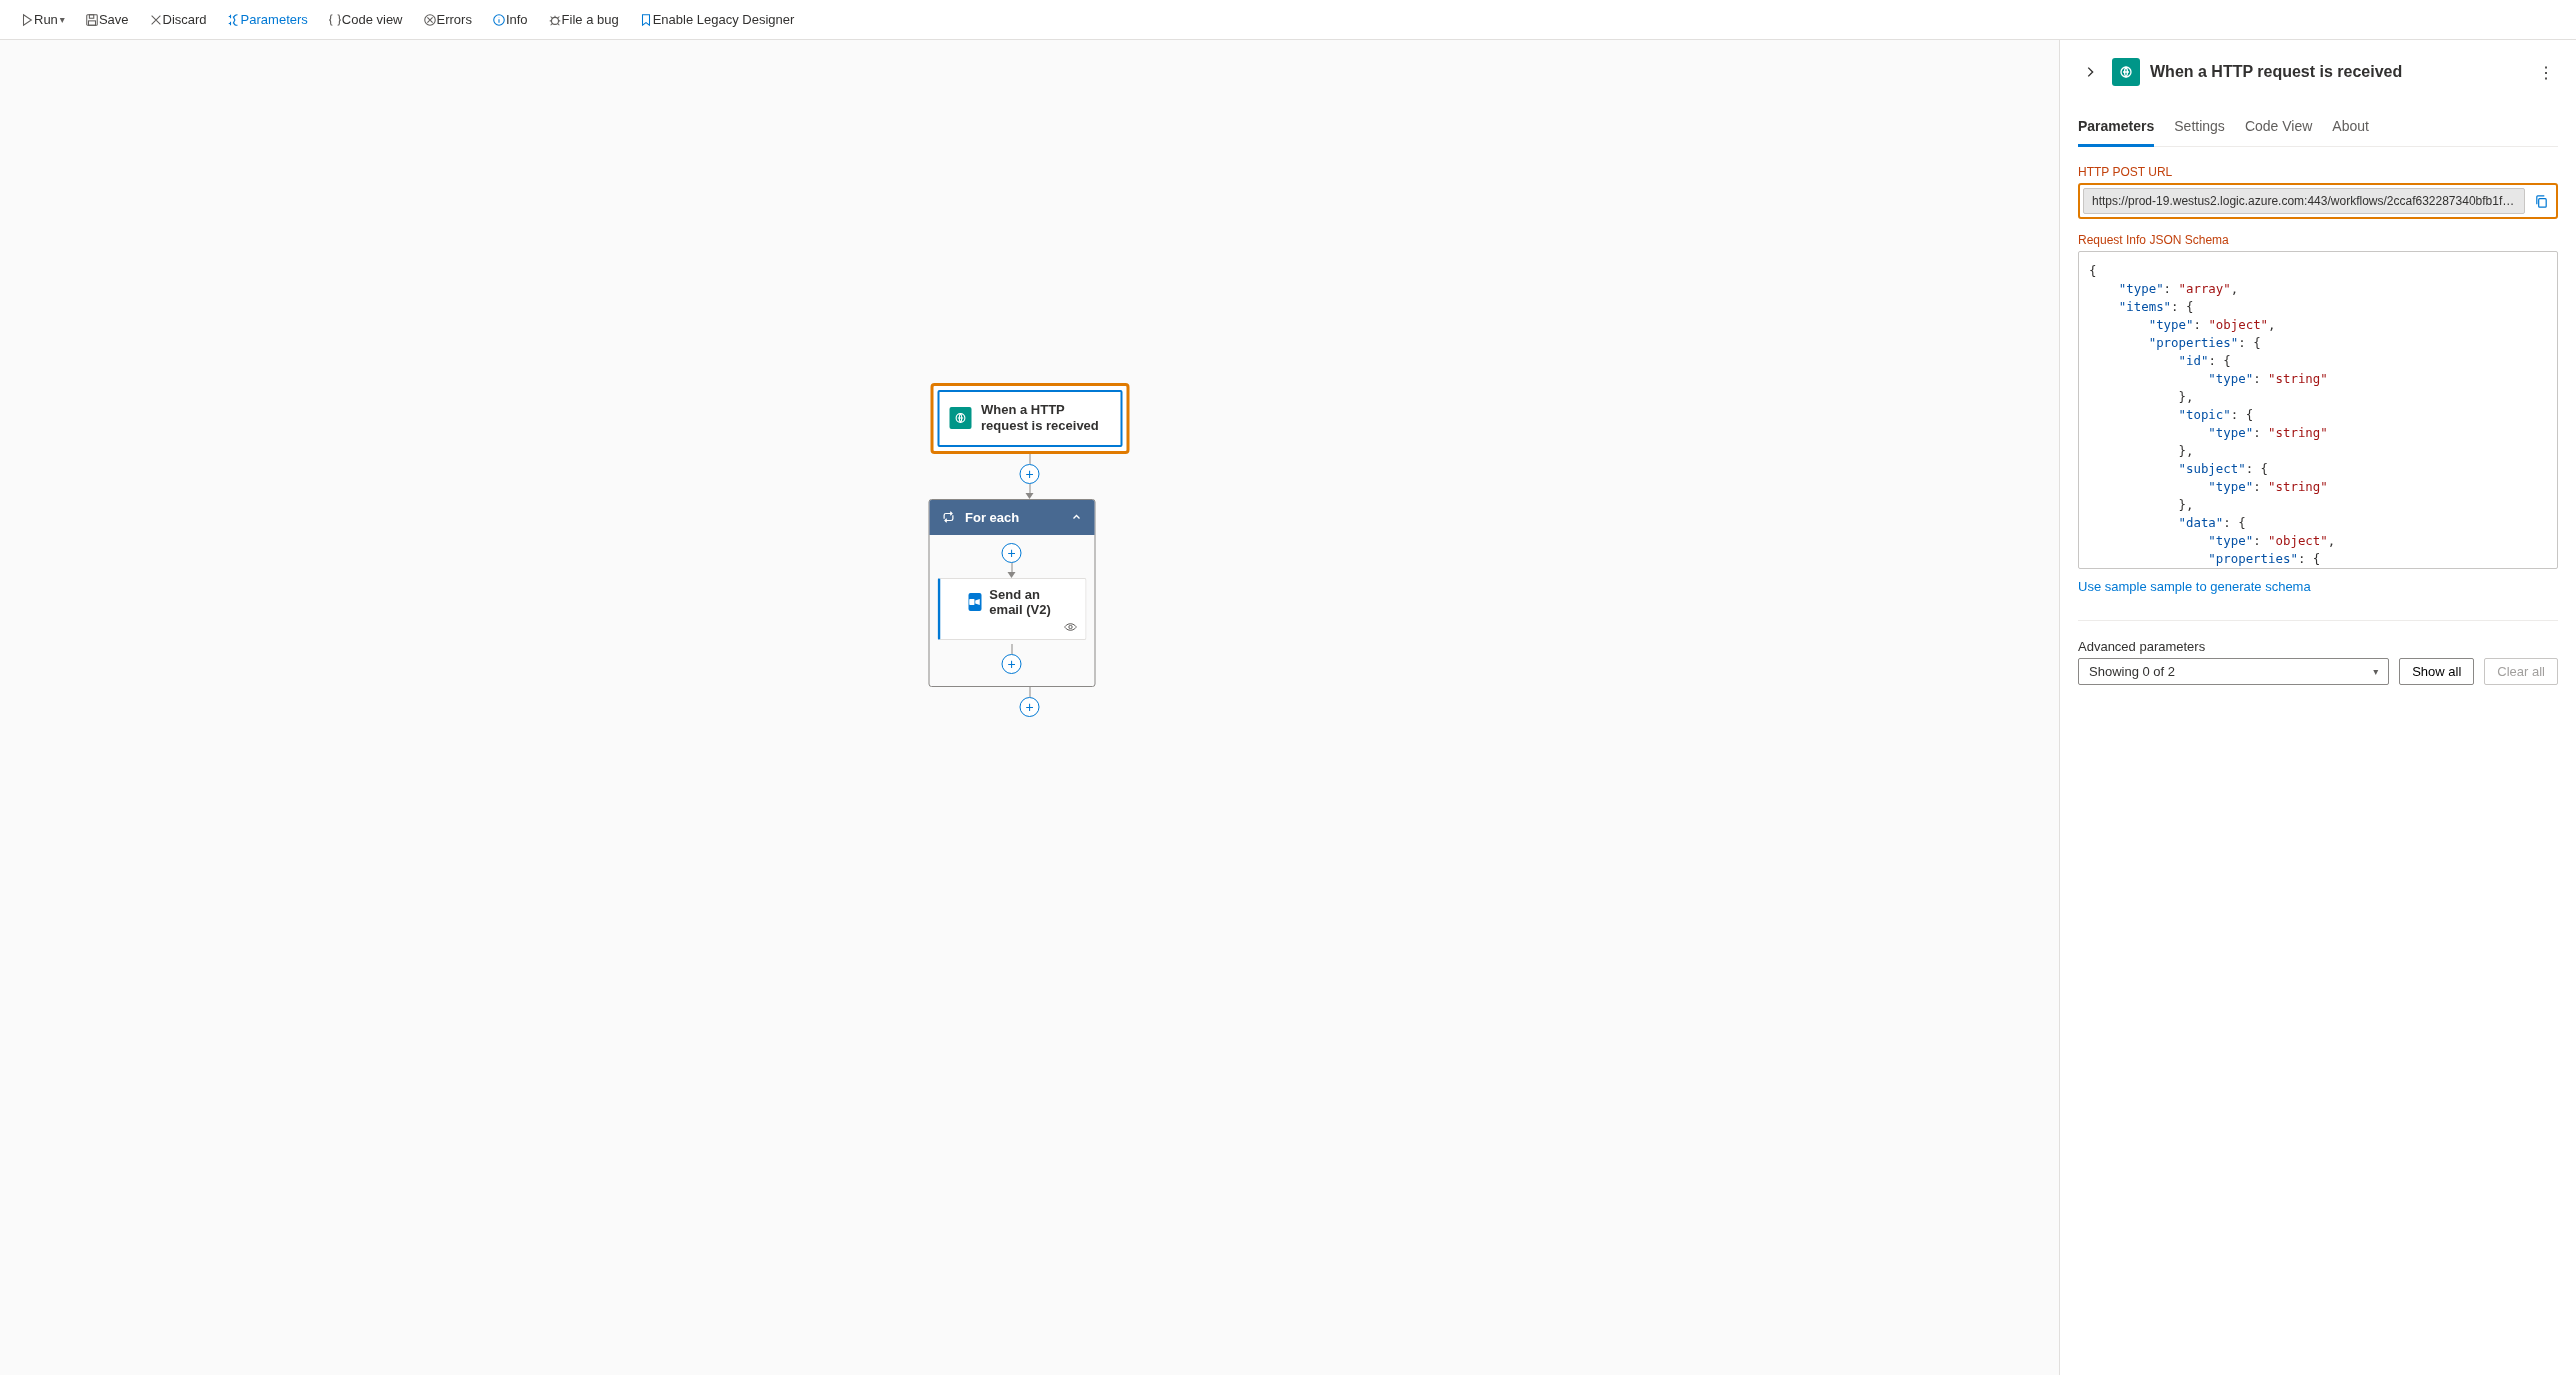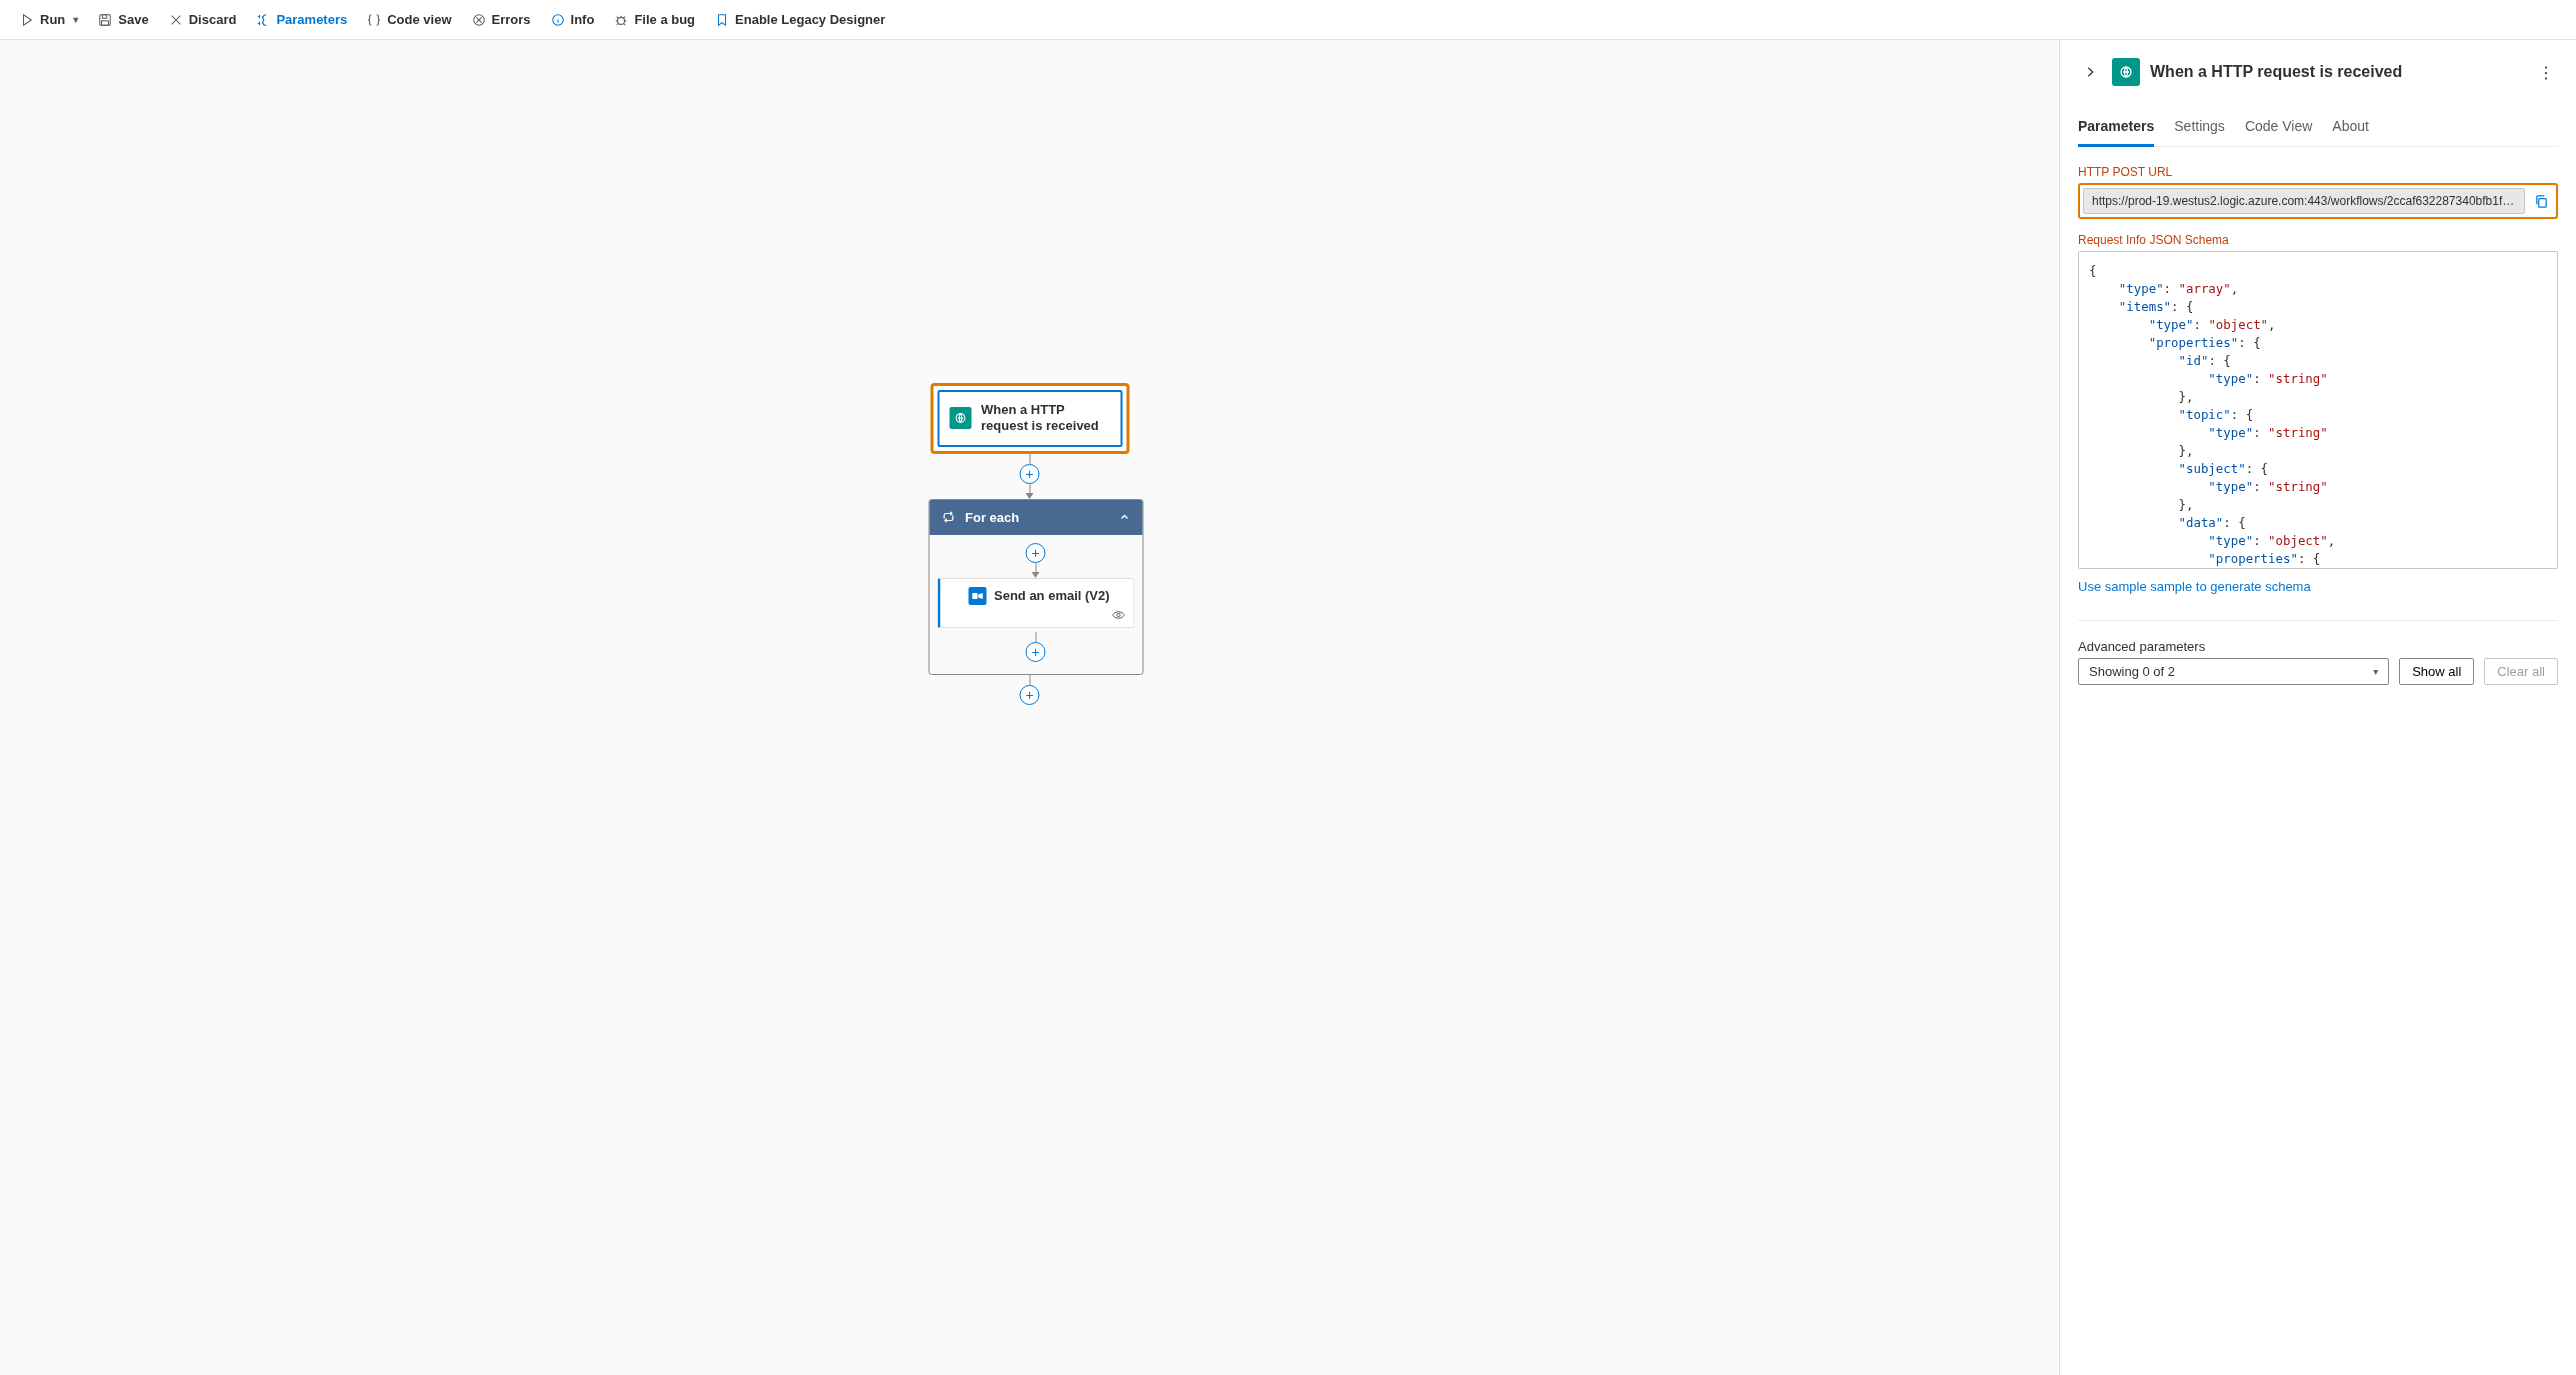--- a/index.html
+++ b/index.html
@@ -1,20 +1,20 @@
 <!DOCTYPE html>
 <html><head>
   <meta charset="utf-8">
   <style>
     * { box-sizing: border-box; margin: 0; padding: 0; }
     body { font-family: "Segoe UI", -apple-system, sans-serif; font-size: 13px; color: #323130; background: #fff; overflow: hidden; }
     
     
     .toolbar { display: flex; align-items: center; height: 40px; padding: 0 12px; border-bottom: 1px solid #e1dfdd; gap: 4px; }
-    .toolbar-btn { display: inline-flex; align-items: center; gap: 6px; padding: 5px 8px; border: none; background: transparent; cursor: pointer; font-size: 13px; color: #323130; white-space: nowrap; font-weight: bold; }
+    .toolbar-btn { display: inline-flex; align-items: center; padding: 5px 8px; border: none; background: transparent; cursor: pointer; font-size: 13px; color: #323130; white-space: nowrap; }
     .toolbar-btn svg { width: 14px; height: 14px; }
     .toolbar-btn.active { color: #0078d4; }
     .toolbar-btn.active svg { stroke: #0078d4; }
     .caret-down { font-size: 10px; margin-left: 2px; color: #605e5c; }
     
     
     .main { display: flex; height: calc(100vh - 40px); }
     .canvas { flex: 1; position: relative; background: #fafafa; }
     .panel { width: 517px; border-left: 1px solid #e1dfdd; background: #fff; overflow-y: auto; padding: 18px 18px 30px 18px; }
     
@@ -28,21 +28,21 @@
     }
     .node-icon { width: 22px; height: 22px; background: #009688; border-radius: 2px; display: flex; align-items: center; justify-content: center; flex-shrink: 0; }
     .node-icon svg { width: 14px; height: 14px; }
     .node-title { font-size: 13px; font-weight: 600; line-height: 1.25; }
     
     .connector { display: flex; flex-direction: column; align-items: center; }
     .connector-line { width: 1px; height: 10px; background: #8a8886; }
     .plus-btn { width: 20px; height: 20px; border: 1px solid #0078d4; border-radius: 50%; background: #fff; display: flex; align-items: center; justify-content: center; color: #0078d4; font-size: 14px; font-weight: 400; cursor: pointer; }
     .arrow-down { width: 0; height: 0; border-left: 4px solid transparent; border-right: 4px solid transparent; border-top: 6px solid #8a8886; margin-top: -1px; }
     
-    .foreach-container { border: 1px solid #8a8886; border-radius: 3px; background: #fafafa; width: 215px; margin-left: -2px; }
+    .foreach-container { border: 1px solid #8a8886; border-radius: 3px; background: #fafafa; width: 167px; margin-left: -2px; }
     .foreach-header { background: #486991; color: #fff; padding: 10px 12px; display: flex; align-items: center; justify-content: space-between; border-radius: 2px 2px 0 0; }
     .foreach-header-left { display: flex; align-items: center; gap: 10px; }
     .foreach-chevron { transform: rotate(180deg); }
     .foreach-body { padding: 8px 8px 12px 8px; }
     
     .action-card { border: 1px solid #e1dfdd; border-left: 3px solid #0078d4; border-radius: 2px; background: #fff; padding: 8px 10px 22px 28px; position: relative; }
     .action-card-row { display: flex; align-items: center; gap: 8px; }
     .outlook-icon { width: 18px; height: 18px; background: #0078d4; border-radius: 2px; display:flex; align-items:center; justify-content:center; color:#fff; font-size: 9px; font-weight:700; }
     .action-name { font-size: 13px; font-weight: 600; }
     .eye-icon { position: absolute; bottom: 5px; right: 8px; color: #605e5c; font-size: 11px; }

